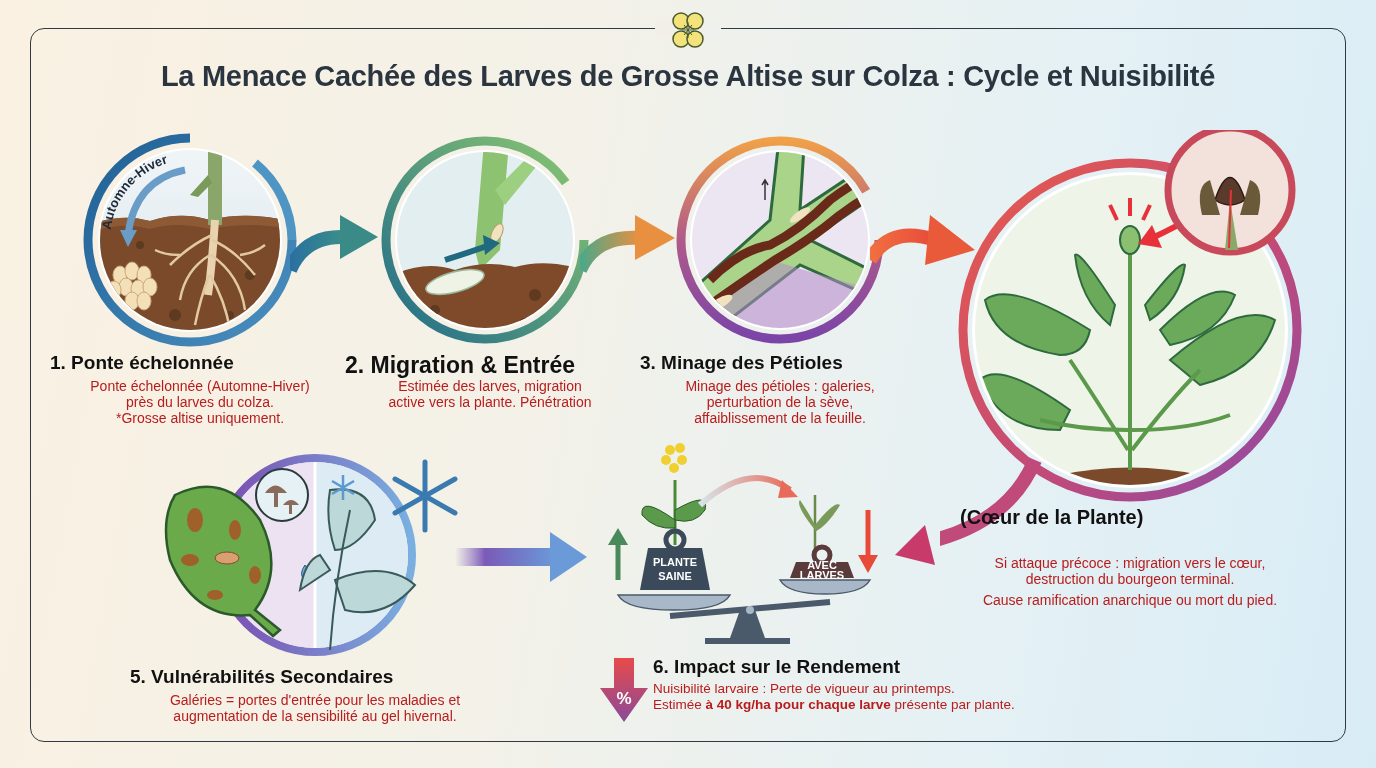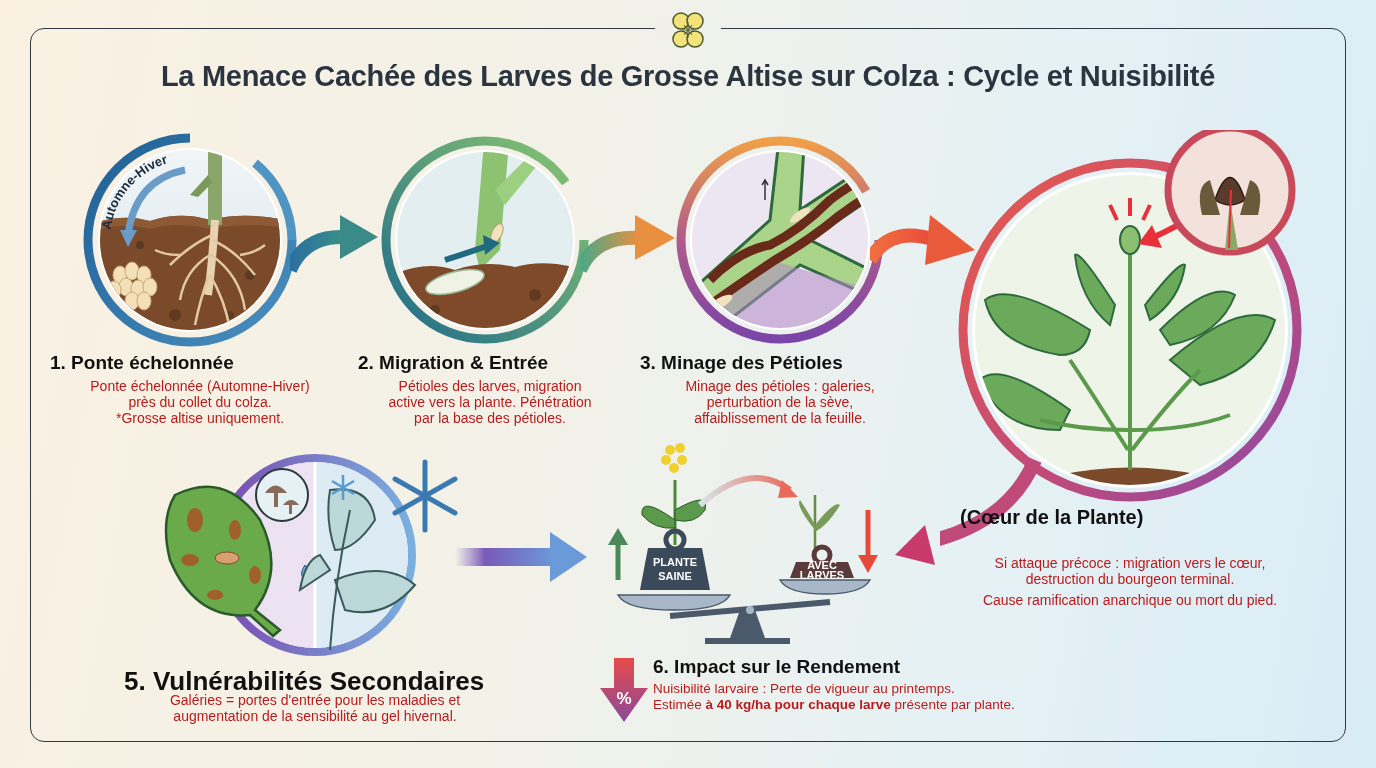--- a/index.html
+++ b/index.html
@@ -114,21 +114,21 @@
         <stop offset="1" stop-color="#3a9088"></stop>
       </linearGradient>
     </defs>
   <path d="M0 75 Q15 40 55 42" fill="none" stroke="url(#ga12)" stroke-width="14"></path>
   <path d="M50 20 L88 42 L50 64 Z" fill="#3a8a88"></path>
 </svg>
 
 <div class="stage-label" style="left:50px;top:352px;width:300px;font-size:19px;">1. Ponte échelonnée</div>
 <div class="stage-desc" style="left:50px;top:378px;width:300px;">
   <div>Ponte échelonnée (Automne-Hiver)</div>
-  <div>près du collet du colza.</div>
+  <div>près du larves du colza.</div>
   <div style="">*Grosse altise uniquement.</div>
 </div>
 
 <svg class="stage-img" style="left:375px;top:130px;width:220px;height:220px;" viewBox="0 0 220 220">
   <defs>
     <linearGradient id="g2ring" x1="0" y1="1" x2="1" y2="0">
       <stop offset="0" stop-color="#1f6a8a"></stop>
         <stop offset="1" stop-color="#8cc870"></stop>
     </linearGradient>
     <clipPath id="c2">
@@ -156,25 +156,24 @@
   <defs>
       <linearGradient id="ga23" x1="0" y1="0" x2="1" y2="0">
         <stop offset="0" stop-color="#4aa88a"></stop>
         <stop offset="1" stop-color="#e89040"></stop>
       </linearGradient>
     </defs>
   <path d="M0 70 Q15 35 60 38" fill="none" stroke="url(#ga23)" stroke-width="14"></path>
   <path d="M55 15 L95 38 L55 60 Z" fill="#e89040"></path>
 </svg>
 
-<div class="stage-label" style="left:358px;top:352px;width:290px;font-size:19px;">2. Migration &amp; Entrée</div>
+<div class="stage-label" style="left:345px;top:352px;width:290px;font-size:23px;">2. Migration &amp; Entrée</div>
 <div class="stage-desc" style="left:345px;top:378px;width:290px;">
-  <div>Pétioles des larves, migration</div>
+  <div>Estimée des larves, migration</div>
   <div>active vers la plante. Pénétration</div>
-  <div>par la base des pétioles.</div>
 </div>
 
 <svg class="stage-img" style="left:670px;top:130px;width:220px;height:220px;" viewBox="0 0 220 220">
   <defs>
     <linearGradient id="g3ring" x1="0" y1="0" x2="0" y2="1">
       <stop offset="0" stop-color="#f0a048"></stop>
         <stop offset="0.5" stop-color="#b05a8a"></stop>
         <stop offset="1" stop-color="#7a44a8"></stop>
     </linearGradient>
     <clipPath id="c3">
@@ -328,21 +327,21 @@
       <linearGradient id="ga56" x1="0" y1="0" x2="1" y2="0">
         <stop offset="0" stop-color="#8a6ac0" stop-opacity="0"></stop>
         <stop offset="0.3" stop-color="#7a5ab8"></stop>
         <stop offset="1" stop-color="#6a9ad8"></stop>
       </linearGradient>
     </defs>
   <rect x="0" y="18" width="100" height="18" fill="url(#ga56)"></rect>
   <path d="M95 2 L132 27 L95 52 Z" fill="#6a9ad8"></path>
 </svg>
 
-<div class="stage-label" style="left:124px;top:666px;width:370px;font-size:26px;">5. Vulnérabilités Secondaires</div>
+<div class="stage-label" style="left:130px;top:666px;width:370px;font-size:19px;">5. Vulnérabilités Secondaires</div>
 <div class="stage-desc" style="left:130px;top:692px;width:370px;">
   <div>Galéries = portes d'entrée pour les maladies et</div>
   <div>augmentation de la sensibilité au gel hivernal.</div>
 </div>
 
 <svg class="stage-img" style="left:600px;top:440px;width:290px;height:210px;" viewBox="0 0 290 210">
   <defs>
     <linearGradient id="garc" x1="0" y1="0" x2="1" y2="0">
         <stop offset="0" stop-color="#d8e4ea"></stop>
         <stop offset="1" stop-color="#e86a5a"></stop>

